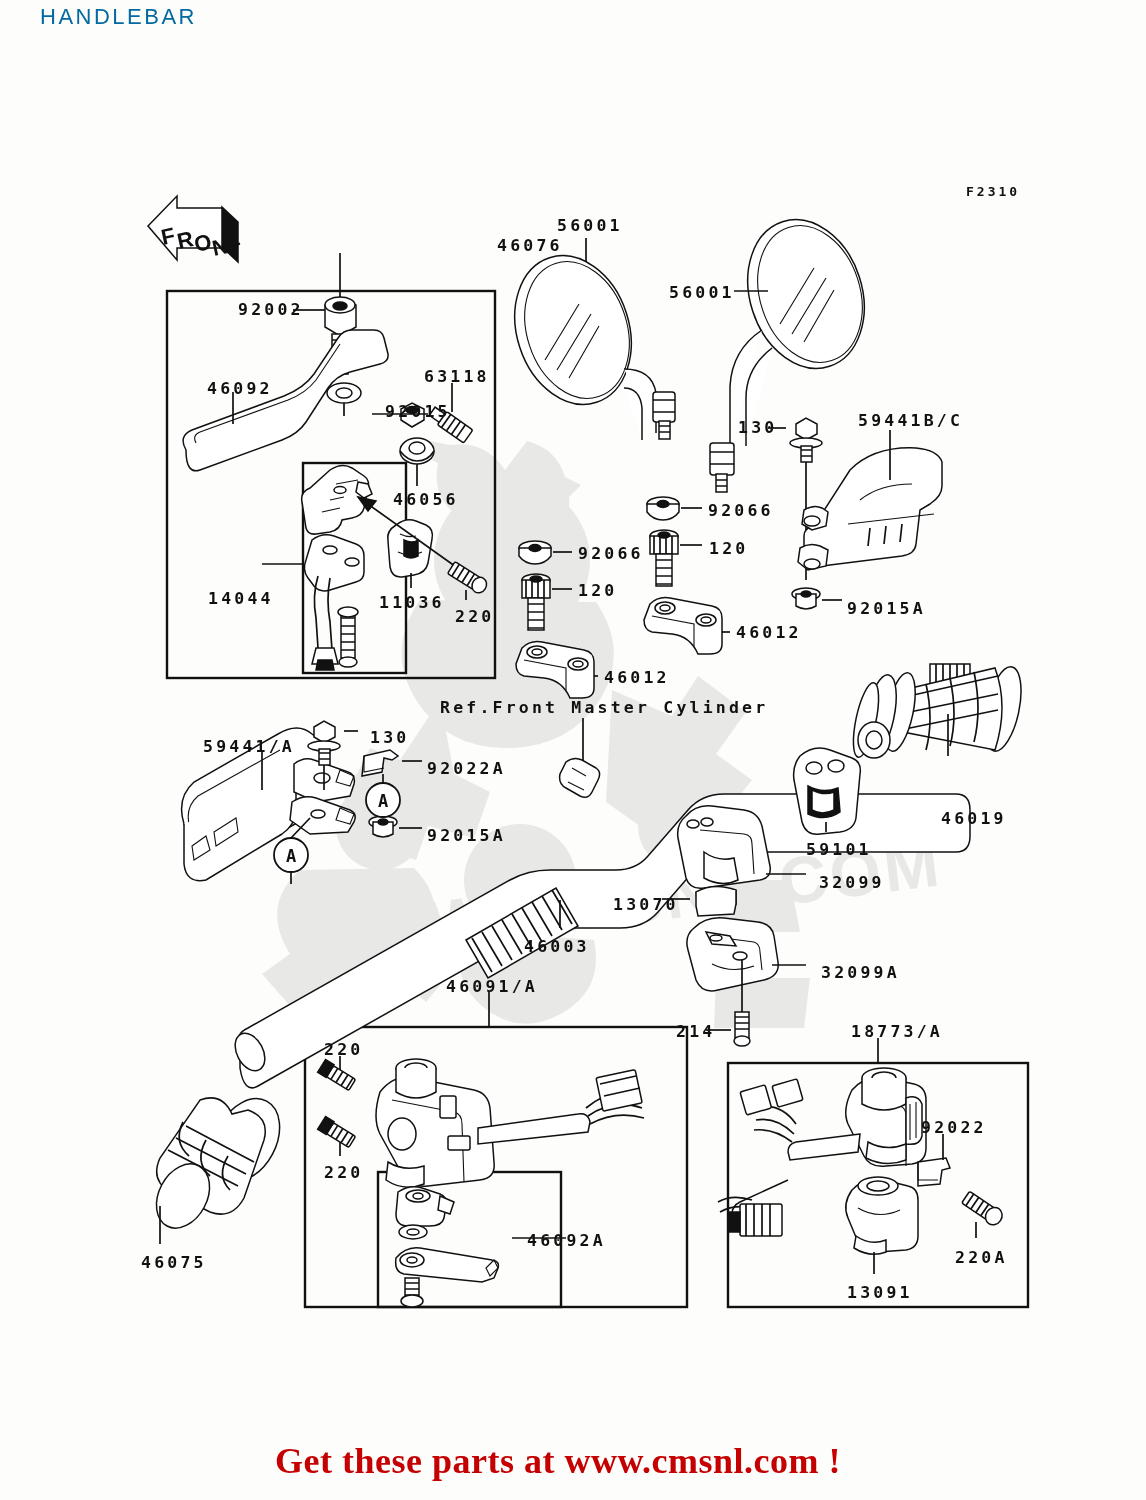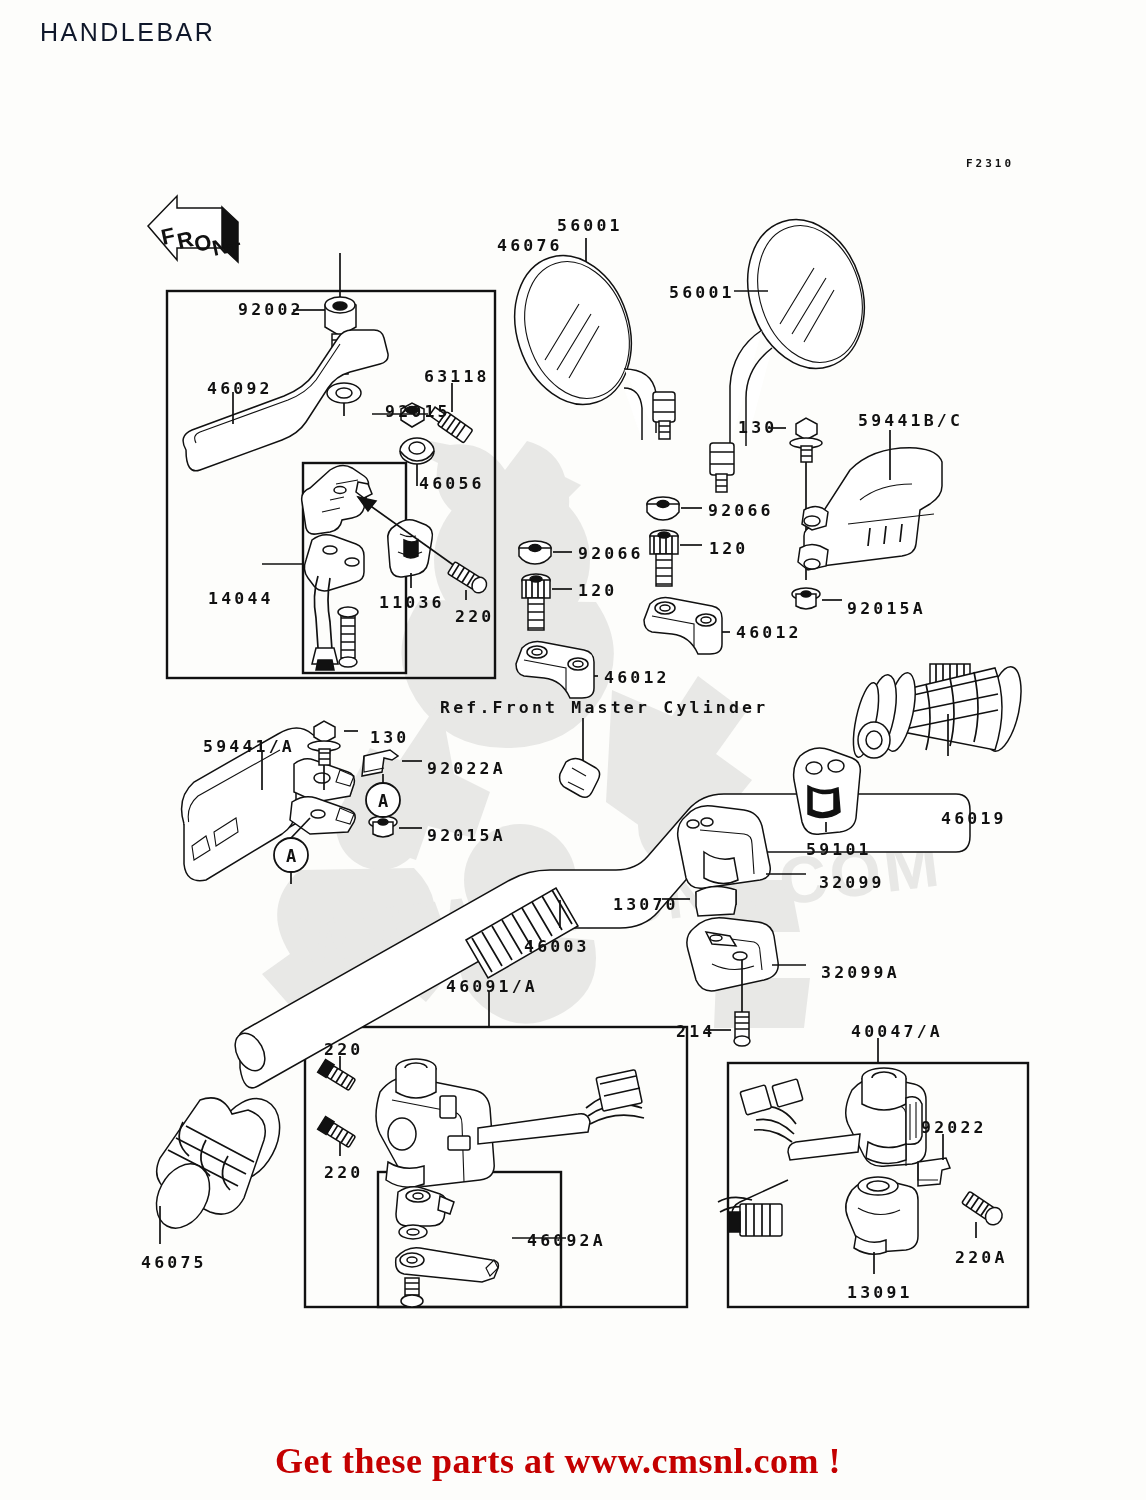--- a/index.html
+++ b/index.html
@@ -3,27 +3,27 @@
 <meta charset="utf-8">
 <title>HANDLEBAR</title>
 <style>
   html,body{margin:0;padding:0;background:#fdfdfb;}
   body{
     font-family:"DejaVu Sans Mono","Liberation Mono",monospace;
     width:1146px;height:1500px;position:relative;overflow:hidden;
   }
   #stage{position:absolute;left:0;top:0;width:1146px;height:1500px;}
   #page-title{
-    position:absolute;left:40px;top:18px;
+    position:absolute;left:40px;top:4px;
     font-family:"Liberation Sans","DejaVu Sans",sans-serif;
-    font-size:25px;letter-spacing:2.5px;color:#0f172a;font-weight:400;
+    font-size:22px;letter-spacing:2.5px;color:#0369a1;font-weight:400;
   }
   #fig-no{
-    position:absolute;left:966px;top:157px;
-    font-size:11px;letter-spacing:3px;color:#111;font-weight:700;
+    position:absolute;left:966px;top:184px;
+    font-size:13px;letter-spacing:3px;color:#111;font-weight:700;
   }
   #footer{
     position:absolute;left:0;top:1440px;width:1116px;text-align:center;
     font-family:"Liberation Serif","DejaVu Serif",serif;
     font-size:36px;font-weight:700;color:#c40000;letter-spacing:0.5px;
   }
   .lbl{
     position:absolute;font-size:16.5px;letter-spacing:3.2px;
     color:#111;font-weight:700;white-space:nowrap;line-height:1;
   }
@@ -524,21 +524,21 @@
 
   </svg>
   </div>
 
   <div id="labels">
       <div class="lbl" style="left: 497px; top: 238px;">46076</div>
       <div class="lbl" style="left: 238px; top: 302px;">92002</div>
       <div class="lbl" style="left: 207px; top: 381px;">46092</div>
       <div class="lbl" style="left: 424px; top: 369px;">63118</div>
       <div class="lbl" style="left: 385px; top: 404px;">92015</div>
-      <div class="lbl" style="left: 393px; top: 476px; margin-left: 26px;">46056</div>
+      <div class="lbl" style="left: 393px; top: 492px;">46056</div>
       <div class="lbl" style="left: 208px; top: 559px; margin-top: 32px;">14044</div>
       <div class="lbl" style="left: 379px; top: 595px;">11036</div>
       <div class="lbl" style="left: 455px; top: 609px;">220</div>
       <div class="lbl" style="left: 557px; top: 218px;">56001</div>
       <div class="lbl" style="left: 669px; top: 285px;">56001</div>
       <div class="lbl" style="left: 738px; top: 420px;">130</div>
       <div class="lbl" style="left: 858px; top: 413px;">59441B/C</div>
       <div class="lbl" style="left: 708px; top: 503px;">92066</div>
       <div class="lbl" style="left: 709px; top: 541px;">120</div>
       <div class="lbl" style="left: 578px; top: 546px;">92066</div>
@@ -551,21 +551,21 @@
       <div class="lbl" style="left: 427px; top: 761px;">92022A</div>
       <div class="lbl" style="left: 427px; top: 828px;">92015A</div>
       <div class="lbl" style="left: 941px; top: 767px; margin-top: 44px;">46019</div>
       <div class="lbl" style="left: 806px; top: 842px;">59101</div>
       <div class="lbl" style="left: 819px; top: 875px;">32099</div>
       <div class="lbl" style="left: 613px; top: 897px;">13070</div>
       <div class="lbl" style="left: 524px; top: 939px;">46003</div>
       <div class="lbl" style="left: 821px; top: 965px;">32099A</div>
       <div class="lbl" style="left: 446px; top: 979px;">46091/A</div>
       <div class="lbl" style="left: 676px; top: 1024px;">214</div>
-      <div class="lbl" style="left: 851px; top: 1024px;">40047/A</div>
+      <div class="lbl" style="left: 851px; top: 1024px;">18773/A</div>
       <div class="lbl" style="left: 324px; top: 1042px;">220</div>
       <div class="lbl" style="left: 324px; top: 1165px;">220</div>
       <div class="lbl" style="left: 921px; top: 1120px;">92022</div>
       <div class="lbl" style="left: 527px; top: 1233px;">46092A</div>
       <div class="lbl" style="left: 955px; top: 1250px;">220A</div>
       <div class="lbl" style="left: 141px; top: 1255px;">46075</div>
       <div class="lbl" style="left: 847px; top: 1285px; text-align: right;">13091</div>
     </div>
 
   <div class="lbl" style="left:440px;top:700px;">Ref.Front Master Cylinder</div>

